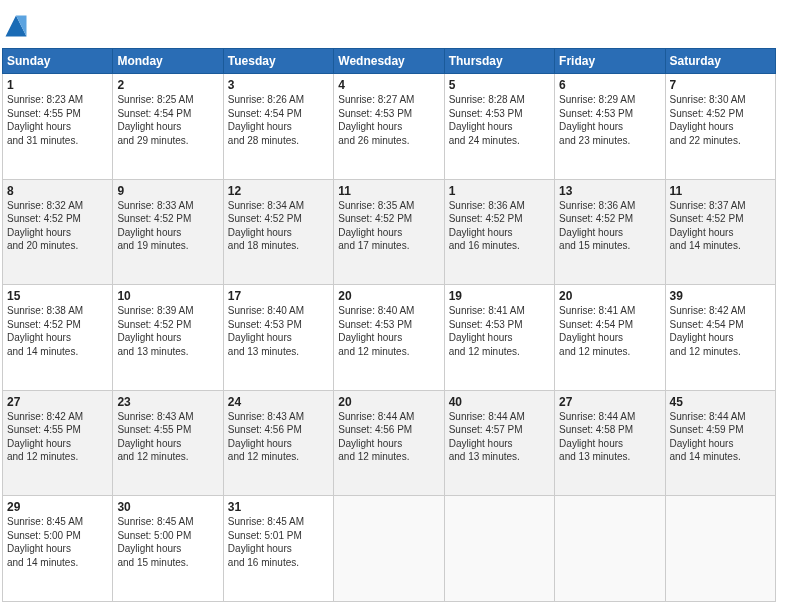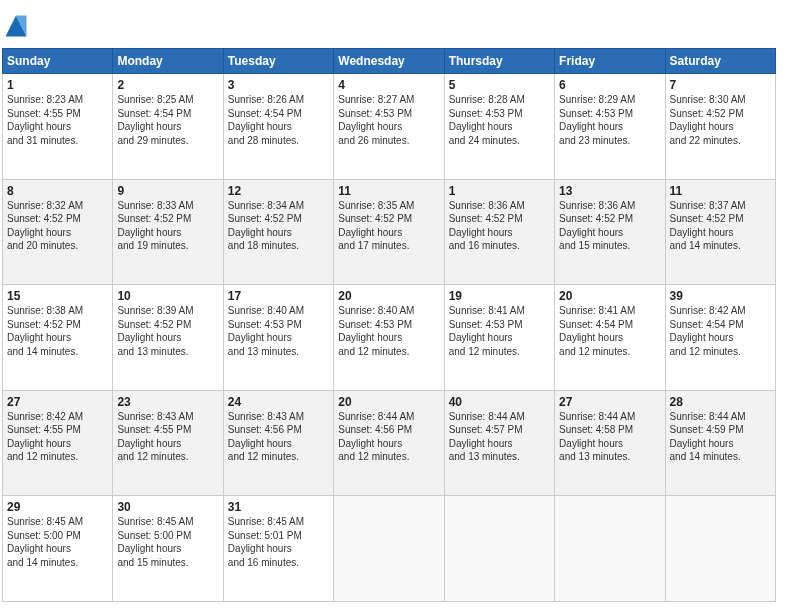--- a/index.html
+++ b/index.html
@@ -154,21 +154,21 @@
           <td><span class="day-num">20</span><span class="day-info">Sunrise: 8:41 AM<br>Sunset: 4:54 PM<br>Daylight hours<br>and 12 minutes.</span></td>
           <td><span class="day-num">39</span><span class="day-info">Sunrise: 8:42 AM<br>Sunset: 4:54 PM<br>Daylight hours<br>and 12 minutes.</span></td>
         </tr>
         <tr>
           <td><span class="day-num">27</span><span class="day-info">Sunrise: 8:42 AM<br>Sunset: 4:55 PM<br>Daylight hours<br>and 12 minutes.</span></td>
           <td><span class="day-num">23</span><span class="day-info">Sunrise: 8:43 AM<br>Sunset: 4:55 PM<br>Daylight hours<br>and 12 minutes.</span></td>
           <td><span class="day-num">24</span><span class="day-info">Sunrise: 8:43 AM<br>Sunset: 4:56 PM<br>Daylight hours<br>and 12 minutes.</span></td>
           <td><span class="day-num">20</span><span class="day-info">Sunrise: 8:44 AM<br>Sunset: 4:56 PM<br>Daylight hours<br>and 12 minutes.</span></td>
           <td><span class="day-num">40</span><span class="day-info">Sunrise: 8:44 AM<br>Sunset: 4:57 PM<br>Daylight hours<br>and 13 minutes.</span></td>
           <td><span class="day-num">27</span><span class="day-info">Sunrise: 8:44 AM<br>Sunset: 4:58 PM<br>Daylight hours<br>and 13 minutes.</span></td>
-          <td><span class="day-num">28</span><span class="day-info">Sunrise: 8:44 AM<br>Sunset: 4:59 PM<br>Daylight hours<br>and 14 minutes.</span></td>
+          <td><span class="day-num">45</span><span class="day-info">Sunrise: 8:44 AM<br>Sunset: 4:59 PM<br>Daylight hours<br>and 14 minutes.</span></td>
         </tr>
         <tr>
           <td><span class="day-num">29</span><span class="day-info">Sunrise: 8:45 AM<br>Sunset: 5:00 PM<br>Daylight hours<br>and 14 minutes.</span></td>
           <td><span class="day-num">30</span><span class="day-info">Sunrise: 8:45 AM<br>Sunset: 5:00 PM<br>Daylight hours<br>and 15 minutes.</span></td>
           <td><span class="day-num">31</span><span class="day-info">Sunrise: 8:45 AM<br>Sunset: 5:01 PM<br>Daylight hours<br>and 16 minutes.</span></td>
           <td class="empty"></td>
           <td class="empty"></td>
           <td class="empty"></td>
           <td class="empty"></td>
         </tr>

